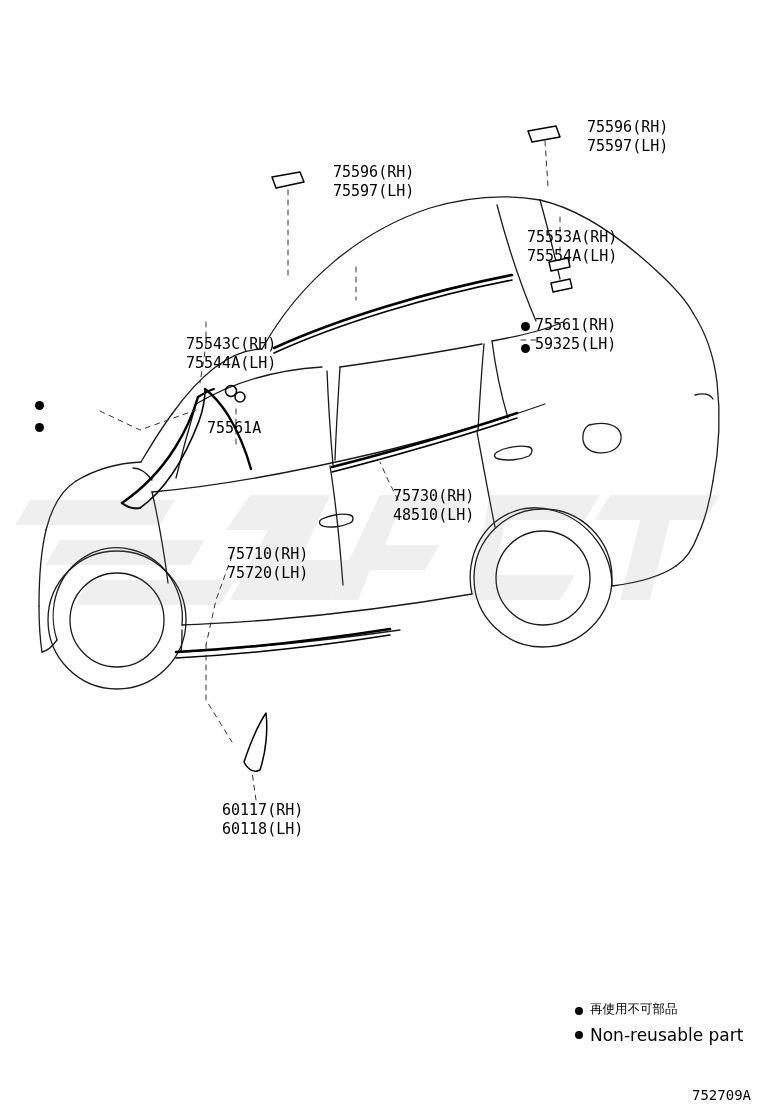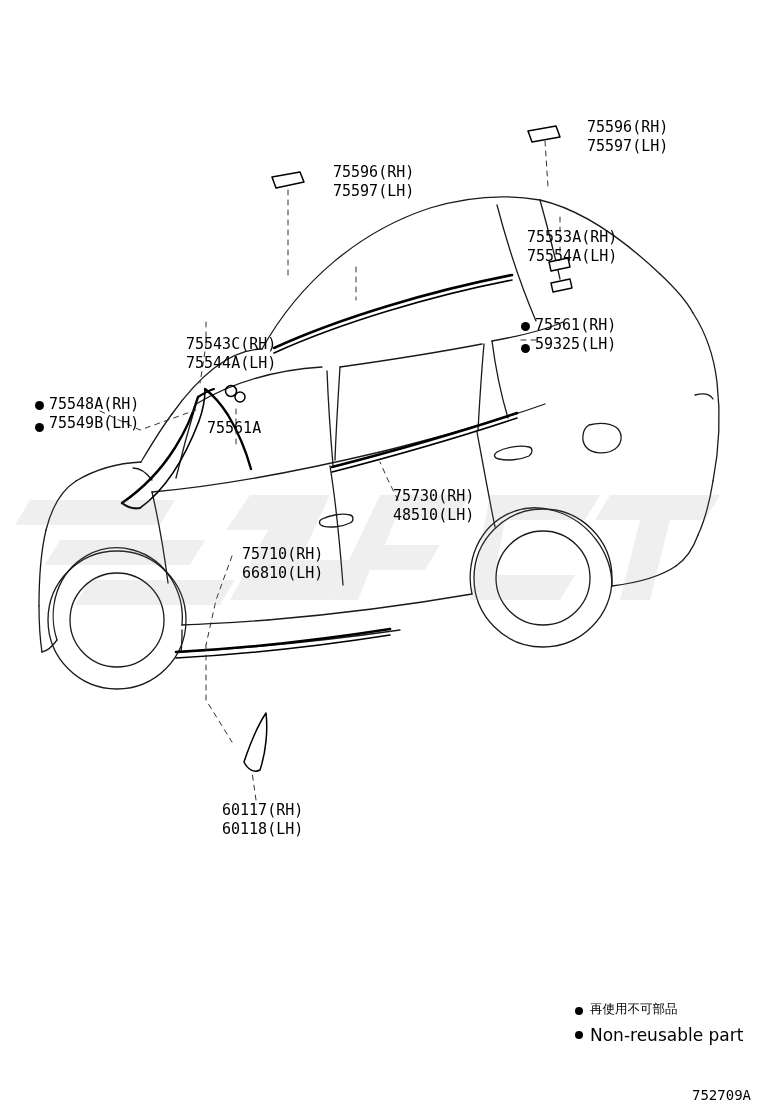--- a/index.html
+++ b/index.html
@@ -214,27 +214,26 @@
 
 
   <div class="lbl" style="left:186px; top:291px;margin-top:44px;"><span>75543C(RH)</span><br><span>75544A(LH)</span></div>
 
   <div class="bullet" style="left:521px; top:322px;"></div>
   <div class="bullet" style="left:521px; top:344px;"></div>
   <div class="lbl" style="left:535px; top:316px;"><span>75561(RH)</span><br><span>59325(LH)</span></div>
 
   <div class="bullet" style="left:35px; top:401px;"></div>
   <div class="bullet" style="left:35px; top:423px;"></div>
-  <div class="lbl" style="left:49px; top:395px;"><span>75548A(RH)</span><br><span>75549B(LH)</span></div>
 
   <div class="lbl" style="left:207px; top:419px;"><span>75561A</span></div>
 
   <div class="lbl" style="left:393px; top:487px;"><span>75730(RH)</span><br><span>48510(LH)</span></div>
 
-  <div class="lbl" style="left:227px; top:545px;margin-left:15px;"><span>75710(RH)</span><br><span>66810(LH)</span></div>
+  <div class="lbl" style="left:227px; top:545px;"><span>75710(RH)</span><br><span>75720(LH)</span></div>
 
   <div class="lbl" style="left:222px; top:801px;"><span>60117(RH)</span><br><span>60118(LH)</span></div>
 
   <div class="bullet" style="left:575px; top:1007px; width:8px; height:8px;"></div>
   <div class="legend legend-cjk" style="left:590px; top:1001px;text-align:center;">再使用不可部品</div>
 
   <div class="bullet" style="left:575px; top:1031px; width:8px; height:8px;"></div>
   <div class="legend" style="left:590px; top:1025px;">Non-reusable part</div>
 
   <div class="code" style="left:660px; top:1087px;">752709A</div>

